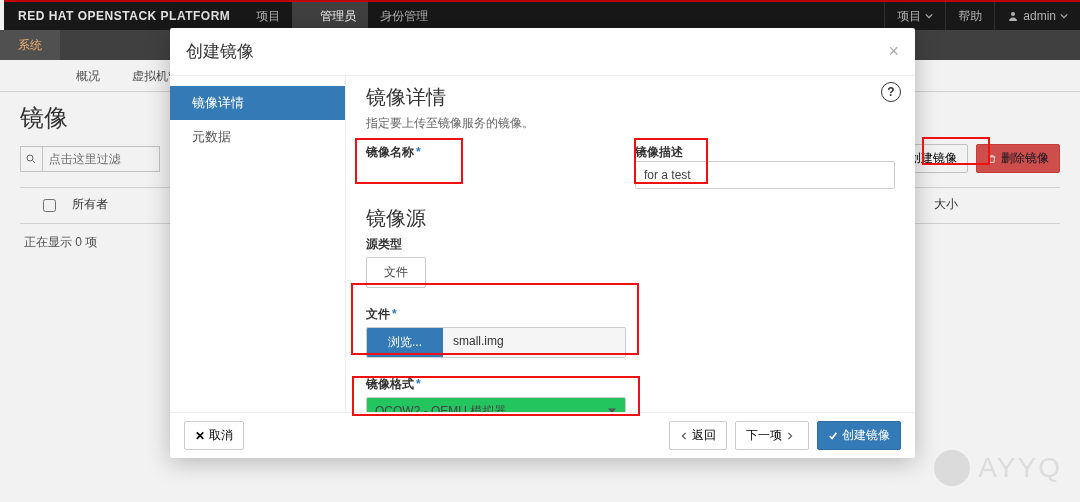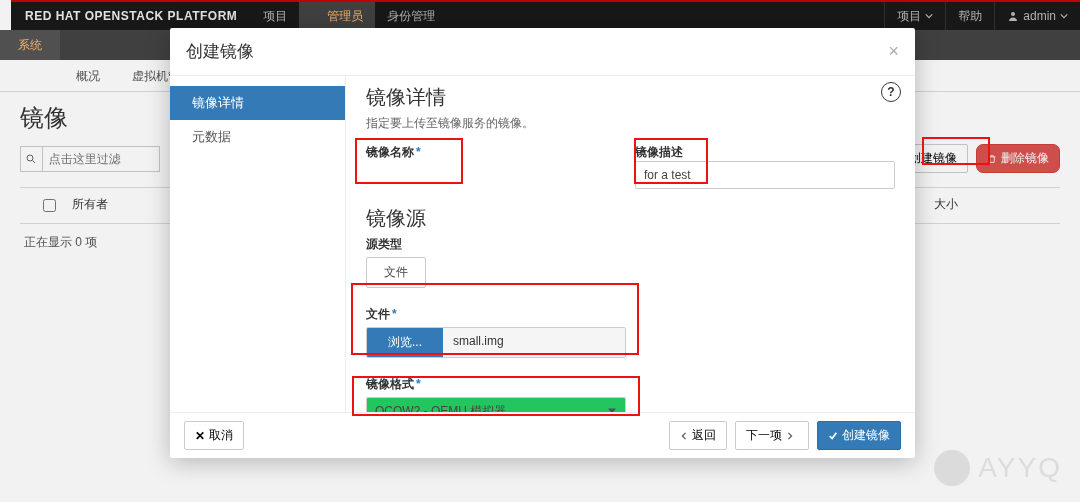--- a/index.html
+++ b/index.html
@@ -1,24 +1,24 @@
 <!DOCTYPE html>
 <html><head>
 <meta charset="utf-8">
 <style>
   * { box-sizing: border-box; }
   html, body { margin:0; padding:0; font-family: "Helvetica Neue", Arial, "Microsoft YaHei", sans-serif; font-size:13px; color:#333; }
   body { width:1080px; height:502px; background:#fff; position:relative; overflow:hidden; }
 
   
-  .topbar { position:absolute; top:0; left:11px; right:0; height:30px; background:#1a1a1a; border-top:2px solid #c00; color:#ccc; display:flex; align-items:stretch; font-size:12px; }
+  .topbar { position:absolute; top:0; left:4px; right:0; height:30px; background:#1a1a1a; border-top:2px solid #c00; color:#ccc; display:flex; align-items:stretch; font-size:12px; }
   .brand { padding:0 14px; display:flex; align-items:center; font-weight:bold; letter-spacing:0.5px; color:#eee; }
   .topnav { display:flex; }
   .topnav-item { padding:0 12px; display:flex; align-items:center; color:#bbb; cursor:pointer; }
-  .topnav-item.active { background:#444; color:#fdba74;padding-left:28px; }
+  .topnav-item.active { background:#444; color:#ffffff;padding-left:28px; }
   .top-right { margin-left:auto; display:flex; }
   .top-right .topnav-item { border-left:1px solid #333; }
   .topnav-item svg.caret { margin-left:4px; }
 
   
   .secondbar { position:absolute; top:30px; left:0; right:0; height:30px; background:#444; display:flex; }
   .secondbar-item { padding:0 18px; display:flex; align-items:center; background:#555; color:#fdba74; font-size:12px; cursor:pointer; }
 
   
   .tabsrow { position:absolute; top:60px; left:0; right:0; height:32px; border-bottom:1px solid #ddd; display:flex; padding-left:60px; font-size:12px; color:#555; }
@@ -26,21 +26,21 @@
 
   
   .page { position:absolute; top:92px; left:0; right:0; bottom:0; padding:6px 20px; }
   .page h1 { font-size:24px; font-weight:500; margin:4px 0 10px 0; }
   .filterrow { display:flex; align-items:center; gap:8px; }
   .filterbox { flex:0 0 140px; display:flex; border:1px solid #ccc; }
   .filterbox .icon { width:26px; display:flex; align-items:center; justify-content:center; border-right:1px solid #ccc; color:#666; }
   .filterbox input { border:none; outline:none; padding:5px 6px; width:100%; font-size:12px; color:#888; }
   .spacer { flex:1; }
   .btn { display:inline-flex; align-items:center; padding:5px 10px; border:1px solid #ccc; background:#fff; font-size:12px; cursor:pointer; border-radius:2px; }
-  .btn-danger { background:#d9534f; border-color:#d43f3a; color:#ffffff;border-radius:7px; }
+  .btn-danger { background:#d9534f; border-color:#d43f3a; color:#0f172a; }
   .btn svg { margin-right:4px; }
   .tablehead { display:flex; margin-top:14px; padding:8px 6px; border-top:1px solid #ddd; border-bottom:1px solid #ddd; font-size:12px; color:#333; }
   .tablehead .chk { width:46px; display:flex; justify-content:center; }
   .tablehead .col1 { flex:1; }
   .tablehead .col2 { width:120px; }
   .pagetext { color:#555; font-size:12px; padding:10px 4px; }
 
   
   .overlay { position:absolute; inset:0; background:rgba(0,0,0,0.05); }
   .modal { position:absolute; top:28px; left:170px; width:745px; height:430px; background:#fff; box-shadow:0 4px 24px rgba(0,0,0,0.25); display:flex; flex-direction:column; border-radius:2px; }

